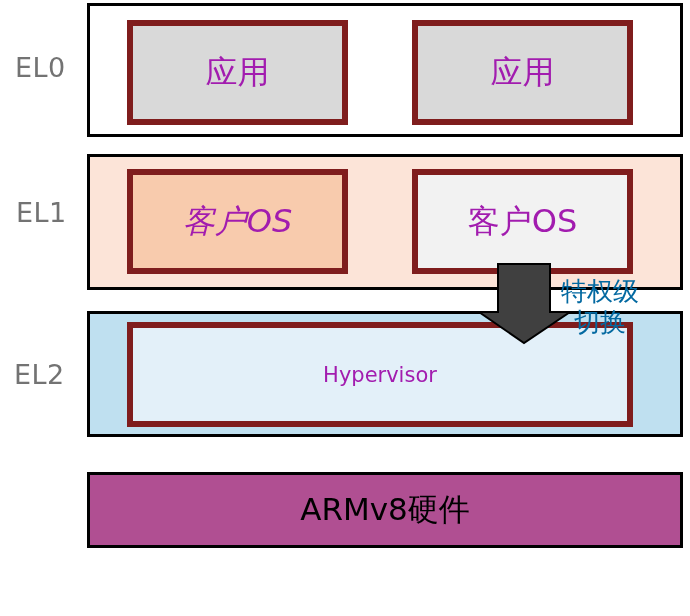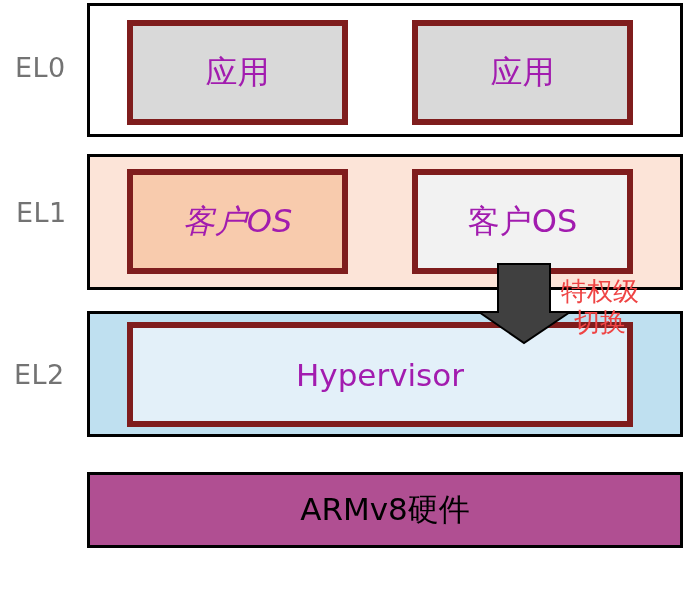--- a/index.html
+++ b/index.html
@@ -40,42 +40,42 @@
     display: flex;
     align-items: center;
     justify-content: center;
     font-size: 32px;
     color: #a21caf;
   }
   .box-app1  { left: 127px; top: 20px;  width: 221px; height: 105px; background: #d9d9d9; }
   .box-app2  { left: 412px; top: 20px;  width: 221px; height: 105px; background: #d9d9d9; }
   .box-guest { left: 127px; top: 169px; width: 221px; height: 105px; background: #f8cbad; font-style: italic; }
   .box-host  { left: 412px; top: 169px; width: 221px; height: 105px; background: #f2f2f2; }
-  .box-hyper { left: 127px; top: 322px; width: 506px; height: 105px; background: #e3f0f9; font-size: 31px; }
+  .box-hyper { left: 127px; top: 322px; width: 506px; height: 105px; background: #e3f0f9; font-size: 21px; }
   .hw-label {
     font-size: 31px;
     color: #000000;
   }
   #arrow-svg {
     position: absolute;
     left: 468px;
     top: 262px;
     width: 112px;
     height: 84px;
     z-index: 5;
   }
   .arrow-label {
     position: absolute;
     left: 548px;
     top: 276px;
     width: 104px;
     text-align: center;
     font-size: 26px;
     line-height: 31px;
-    color: #ef4444;
+    color: #0369a1;
     z-index: 6;
   }
   .caption {
     position: absolute;
     left: 200px;
     top: 566px;
     width: 490px;
     text-align: center;
     font-size: 27px;
     color: #000000;

